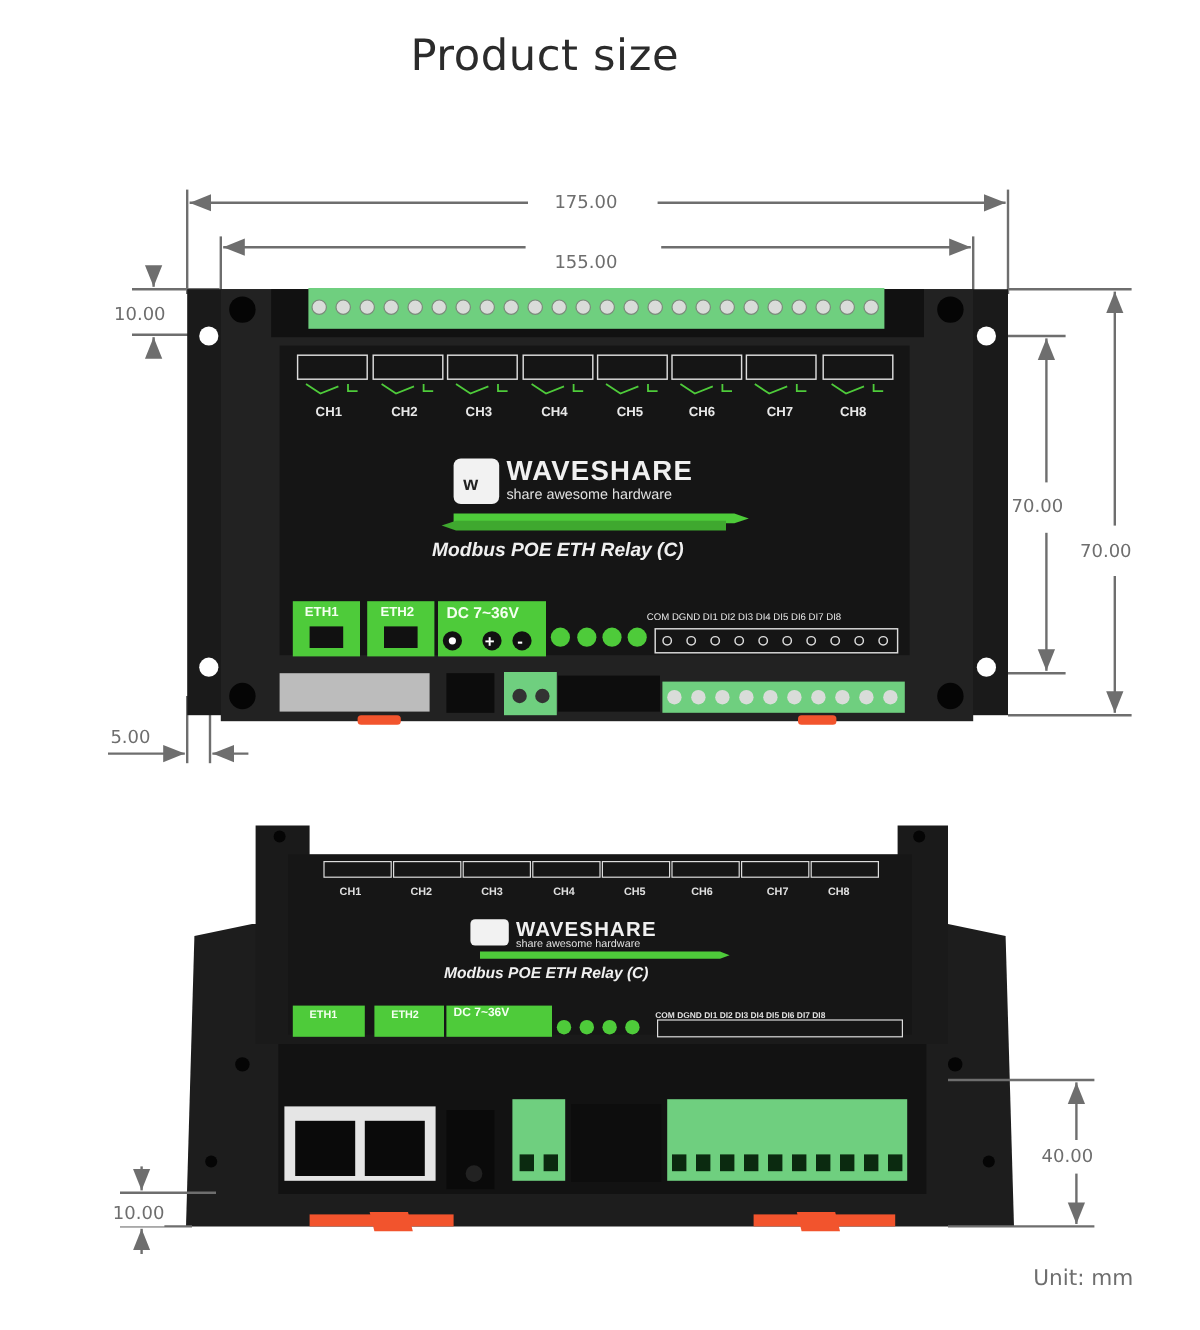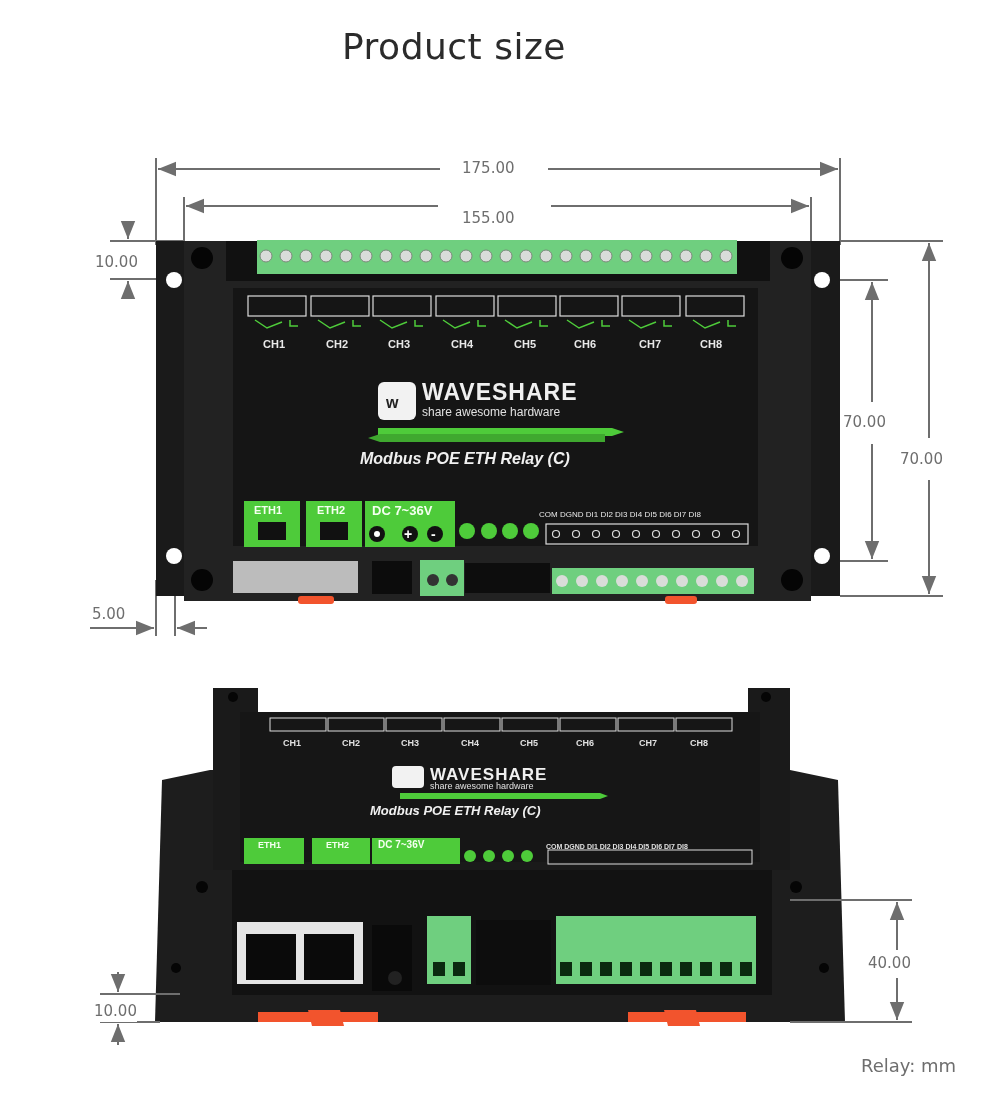--- a/index.html
+++ b/index.html
@@ -323,13 +323,13 @@
   <span>DI3</span>
   <span>DI4</span>
   <span>DI5</span>
   <span>DI6</span>
   <span>DI7</span>
   <span>DI8</span>
 </div>
 
 <div class="abs dim" style="left:868px;top:952px;">40.00</div>
 <div class="abs dim" style="left:94px;top:1000px;">10.00</div>
-<div class="abs unit" style="left:861px;top:1055px;">Relay: mm</div>
+<div class="abs unit" style="left:861px;top:1055px;">Unit: mm</div>
 
 </body></html>

